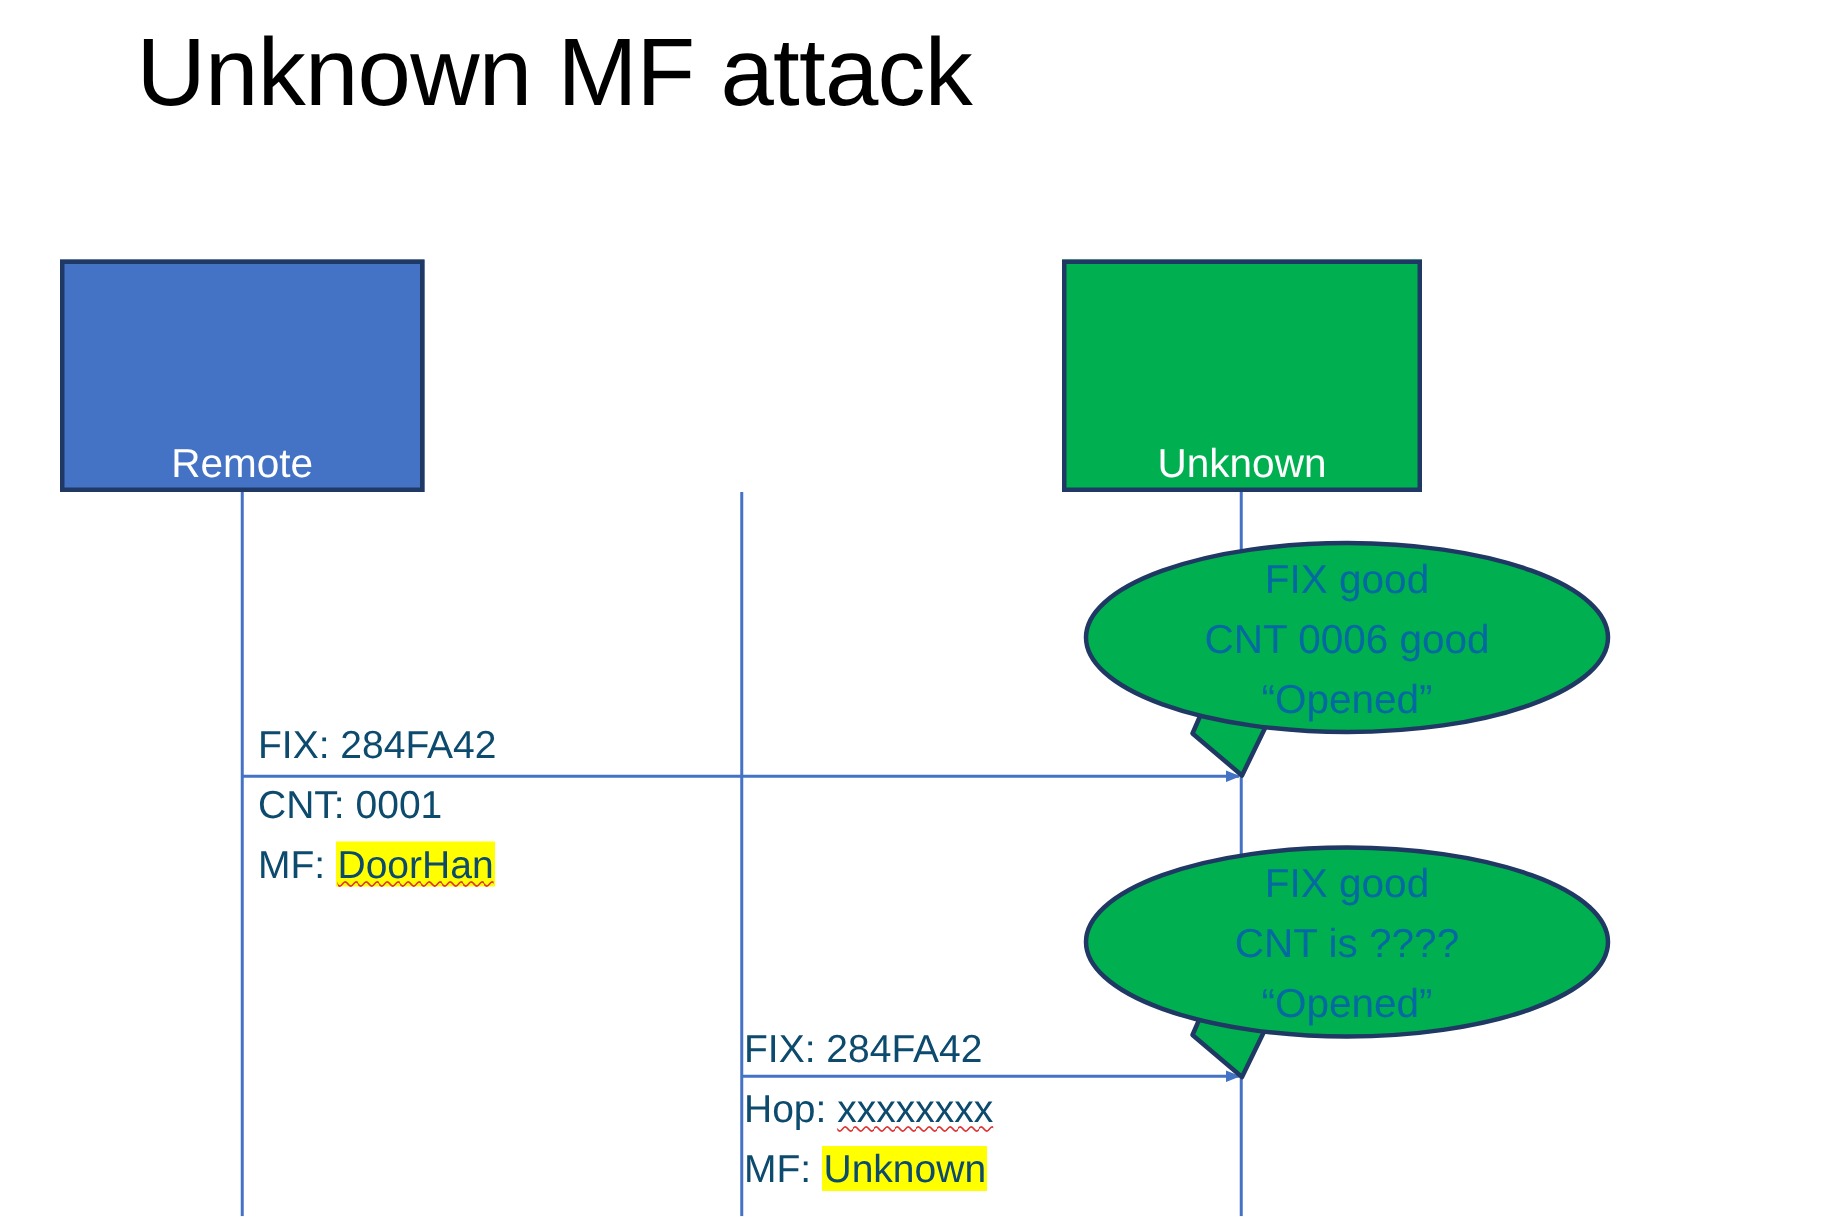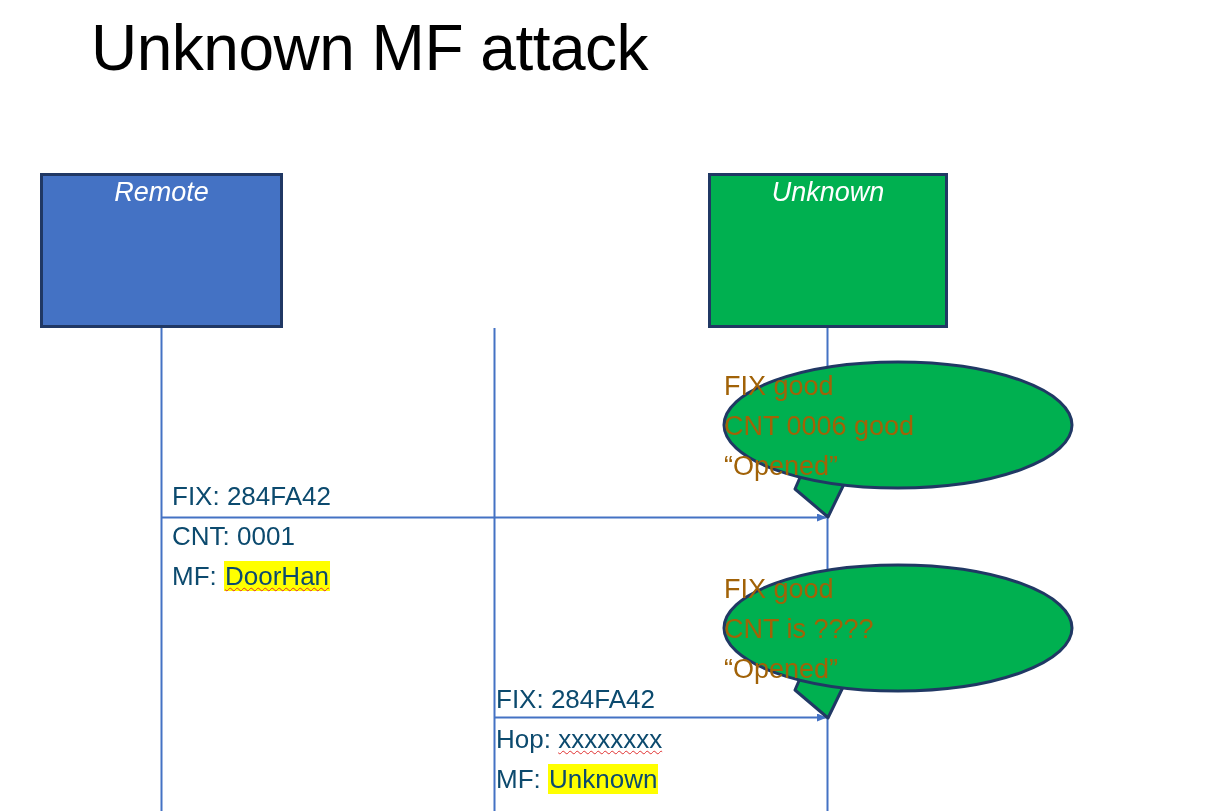--- a/index.html
+++ b/index.html
@@ -43,23 +43,22 @@
     width: 1216px;
     height: 811px;
   }
 
   
   .actor-box {
     position: absolute;
     box-sizing: border-box;
     border: 3px solid #203864;
     display: flex;
-    align-items: flex-start;
+    align-items: flex-end;
     justify-content: center;
-    font-style: italic;
   }
   .actor-label {
     color: #ffffff;
     font-size: 27px;
     line-height: 32px;
     font-weight: 400;
     text-align: center;
     white-space: nowrap;
   }
 
@@ -82,24 +81,24 @@
     text-decoration-color: #e03030;
     text-decoration-style: wavy;
     text-decoration-skip-ink: none;
     text-underline-offset: 2px;
     text-decoration-thickness: 1px;
   }
 
   
   .bubble-text {
     position: absolute;
-    color: #a16207;
+    color: #0369a1;
     font-size: 27px;
     line-height: 40px;
-    text-align: left;
+    text-align: center;
     white-space: nowrap;
   }
   .bubble-line { display: block; }
 </style>
 </head>
 <body>
 
 <div id="slide">
 
   <div class="slide-title">Unknown MF attack</div>

